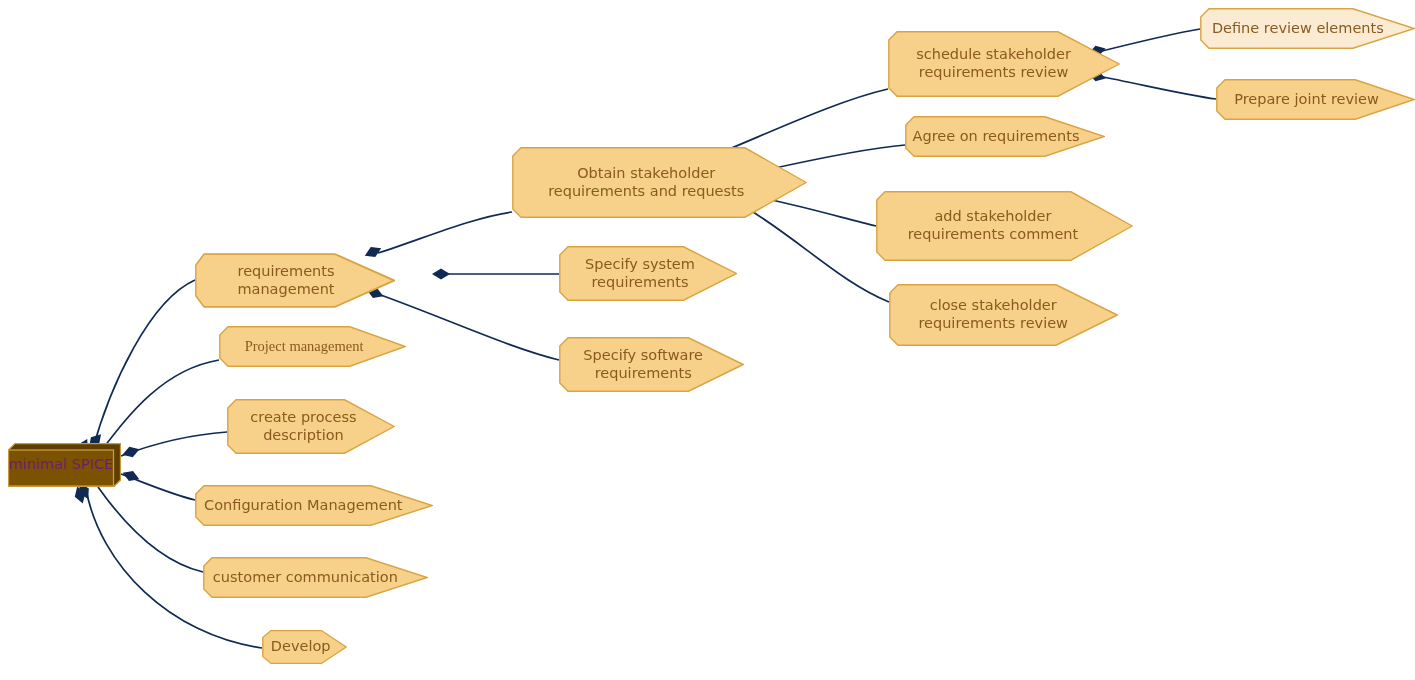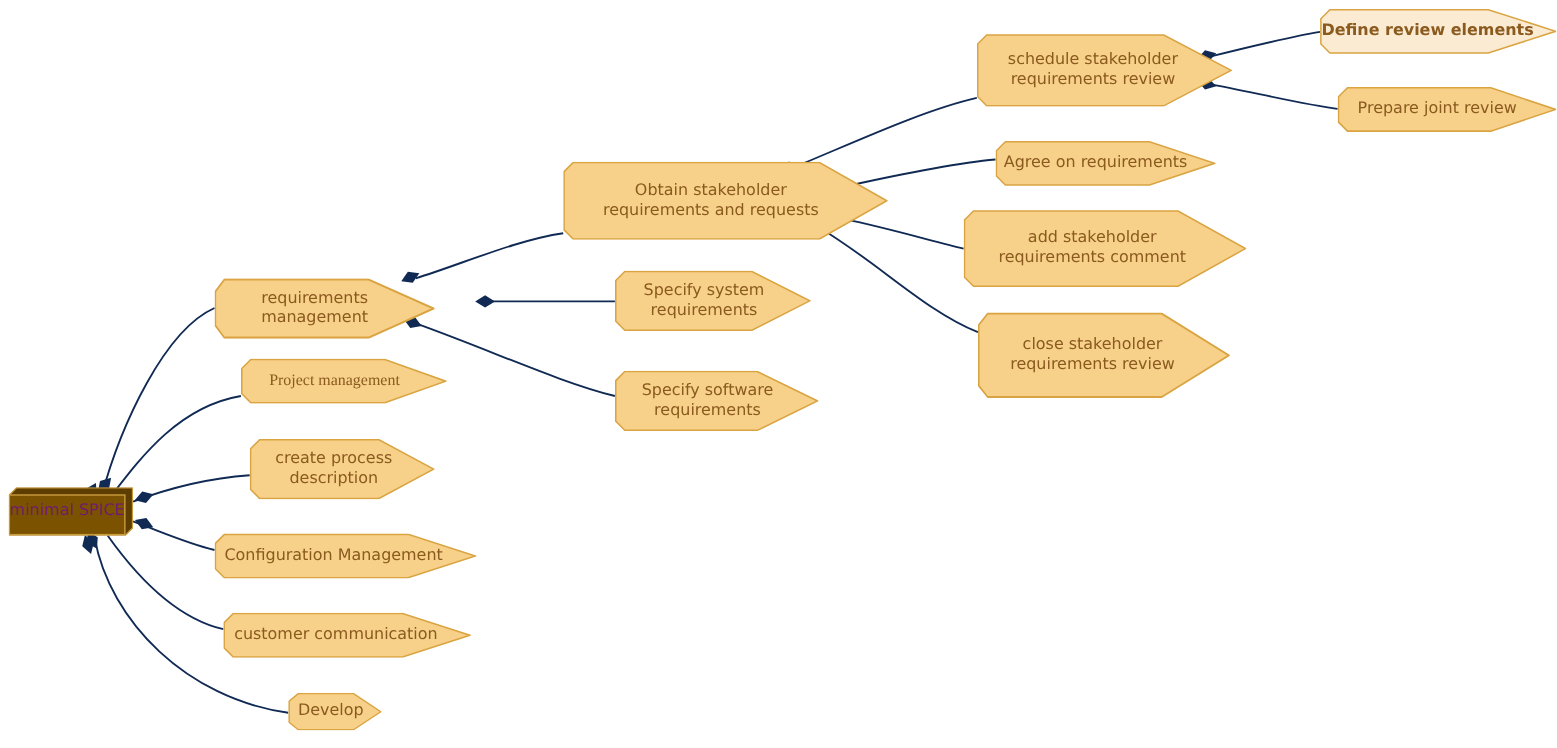--- a/index.html
+++ b/index.html
@@ -191,41 +191,41 @@
         <div class="node-label">Specify software
 requirements</div>
       </div>
       <div class="node" style="left: 888px; top: 31px; width: 232px; height: 66px;">
         <svg class="node-shape" viewBox="0 0 232 66" preserveAspectRatio="none">
           <path d="M 0.8,9 L 9,0.8 L 170,0.8 L 231.2,33 L 170,65.2 L 9,65.2 L 0.8,57 Z" fill="#f7d08a" stroke="#d9a441" stroke-width="1.4" stroke-linejoin="miter"></path>
         </svg>
         <div class="node-label">schedule stakeholder
 requirements review</div>
       </div>
-      <div class="node" style="left: 905px; top: 128px; width: 200px; height: 41px; padding-left: 48px;">
+      <div class="node" style="left: 905px; top: 116px; width: 200px; height: 41px; padding-left: 48px;">
         <svg class="node-shape" viewBox="0 0 200 41" preserveAspectRatio="none">
           <path d="M 0.8,9 L 9,0.8 L 140,0.8 L 199.2,20.5 L 140,40.2 L 9,40.2 L 0.8,32 Z" fill="#f7d08a" stroke="#d9a441" stroke-width="1.4" stroke-linejoin="miter"></path>
         </svg>
         <div class="node-label">Agree on requirements</div>
       </div>
       <div class="node" style="left: 876px; top: 191px; width: 257px; height: 70px;">
         <svg class="node-shape" viewBox="0 0 257 70" preserveAspectRatio="none">
           <path d="M 0.8,9 L 9,0.8 L 195,0.8 L 256.2,35 L 195,69.2 L 9,69.2 L 0.8,61 Z" fill="#f7d08a" stroke="#d9a441" stroke-width="1.4" stroke-linejoin="miter"></path>
         </svg>
         <div class="node-label">add stakeholder
 requirements comment</div>
       </div>
-      <div class="node" style="left: 889px; top: 284px; width: 229px; height: 78px;">
+      <div class="node" style="left: 889px; top: 284px; width: 229px; height: 62px;">
         <svg class="node-shape" viewBox="0 0 229 62" preserveAspectRatio="none">
           <path d="M 0.8,9 L 9,0.8 L 167,0.8 L 228.2,31 L 167,61.2 L 9,61.2 L 0.8,53 Z" fill="#f7d08a" stroke="#d9a441" stroke-width="1.4" stroke-linejoin="miter"></path>
         </svg>
         <div class="node-label">close stakeholder
 requirements review</div>
       </div>
-      <div class="node" style="left: 1200px; top: 8px; width: 215px; height: 41px; font-weight: bold;">
+      <div class="node" style="left: 1200px; top: 8px; width: 215px; height: 41px;">
         <svg class="node-shape" viewBox="0 0 215 41" preserveAspectRatio="none">
           <path d="M 0.8,9 L 9,0.8 L 153,0.8 L 214.2,20.5 L 153,40.2 L 9,40.2 L 0.8,32 Z" fill="#fcebd3" stroke="#d9a441" stroke-width="1.4" stroke-linejoin="miter"></path>
         </svg>
         <div class="node-label">Define review elements</div>
       </div>
       <div class="node" style="left: 1216px; top: 79px; width: 199px; height: 41px;">
         <svg class="node-shape" viewBox="0 0 199 41" preserveAspectRatio="none">
           <path d="M 0.8,9 L 9,0.8 L 139.3,0.8 L 198.2,20.5 L 139.3,40.2 L 9,40.2 L 0.8,32 Z" fill="#f7d08a" stroke="#d9a441" stroke-width="1.4" stroke-linejoin="miter"></path>
         </svg>
         <div class="node-label">Prepare joint review</div>

